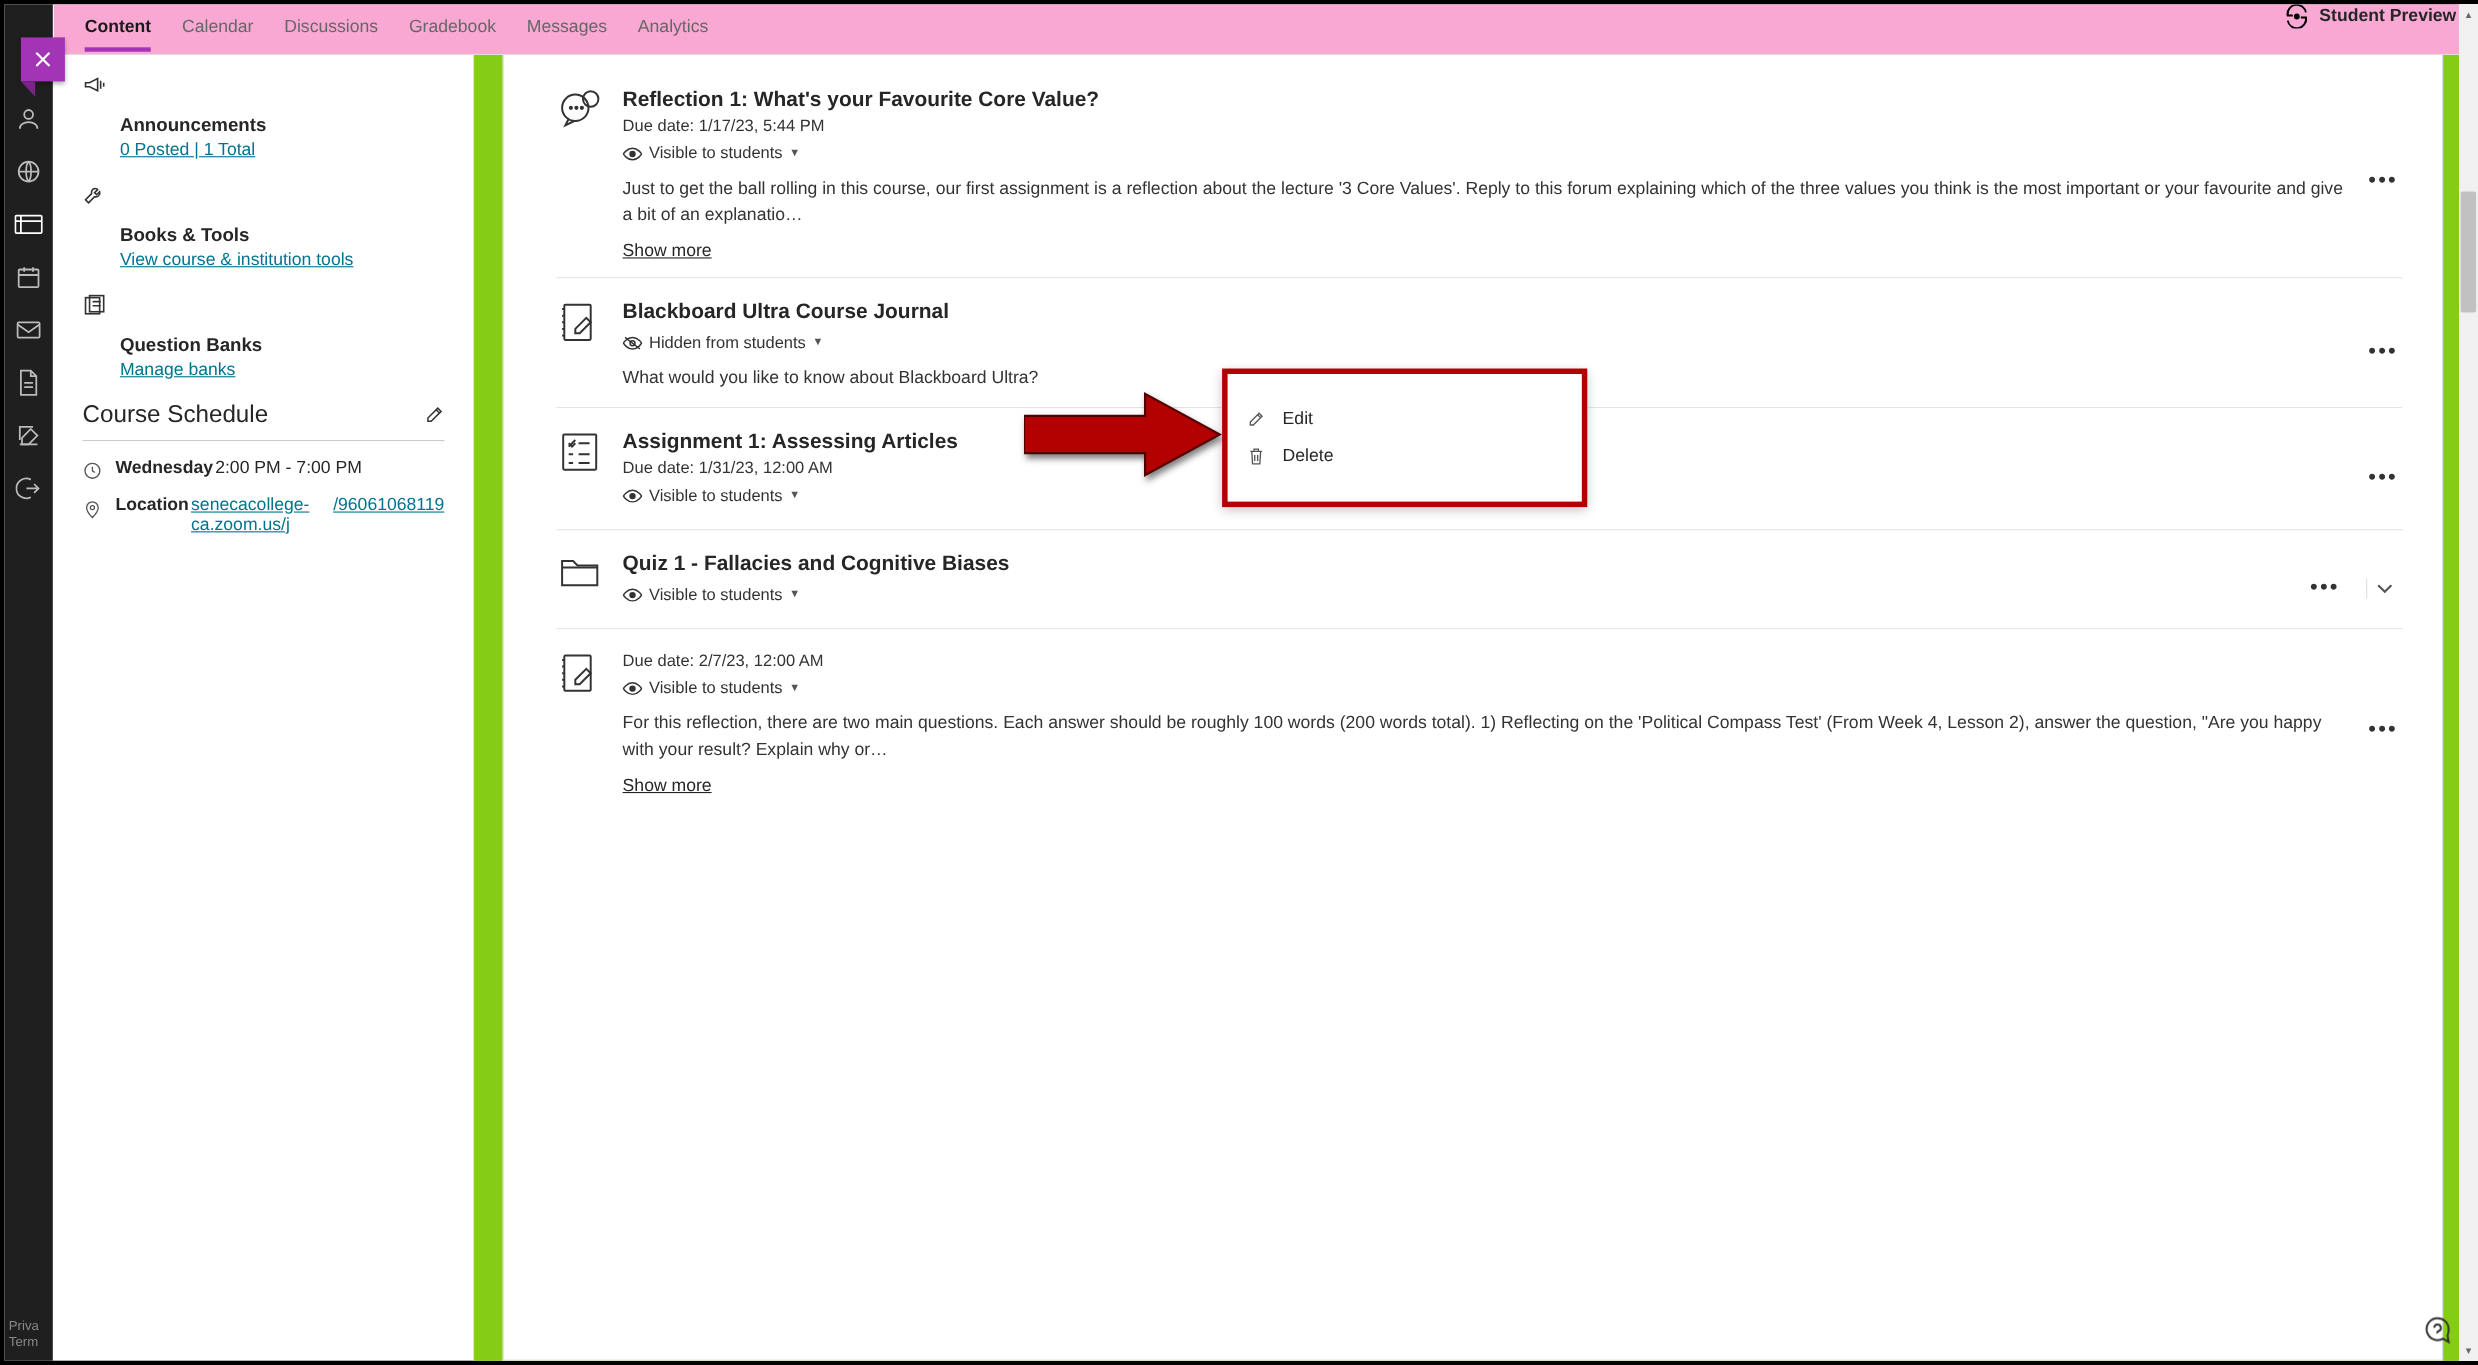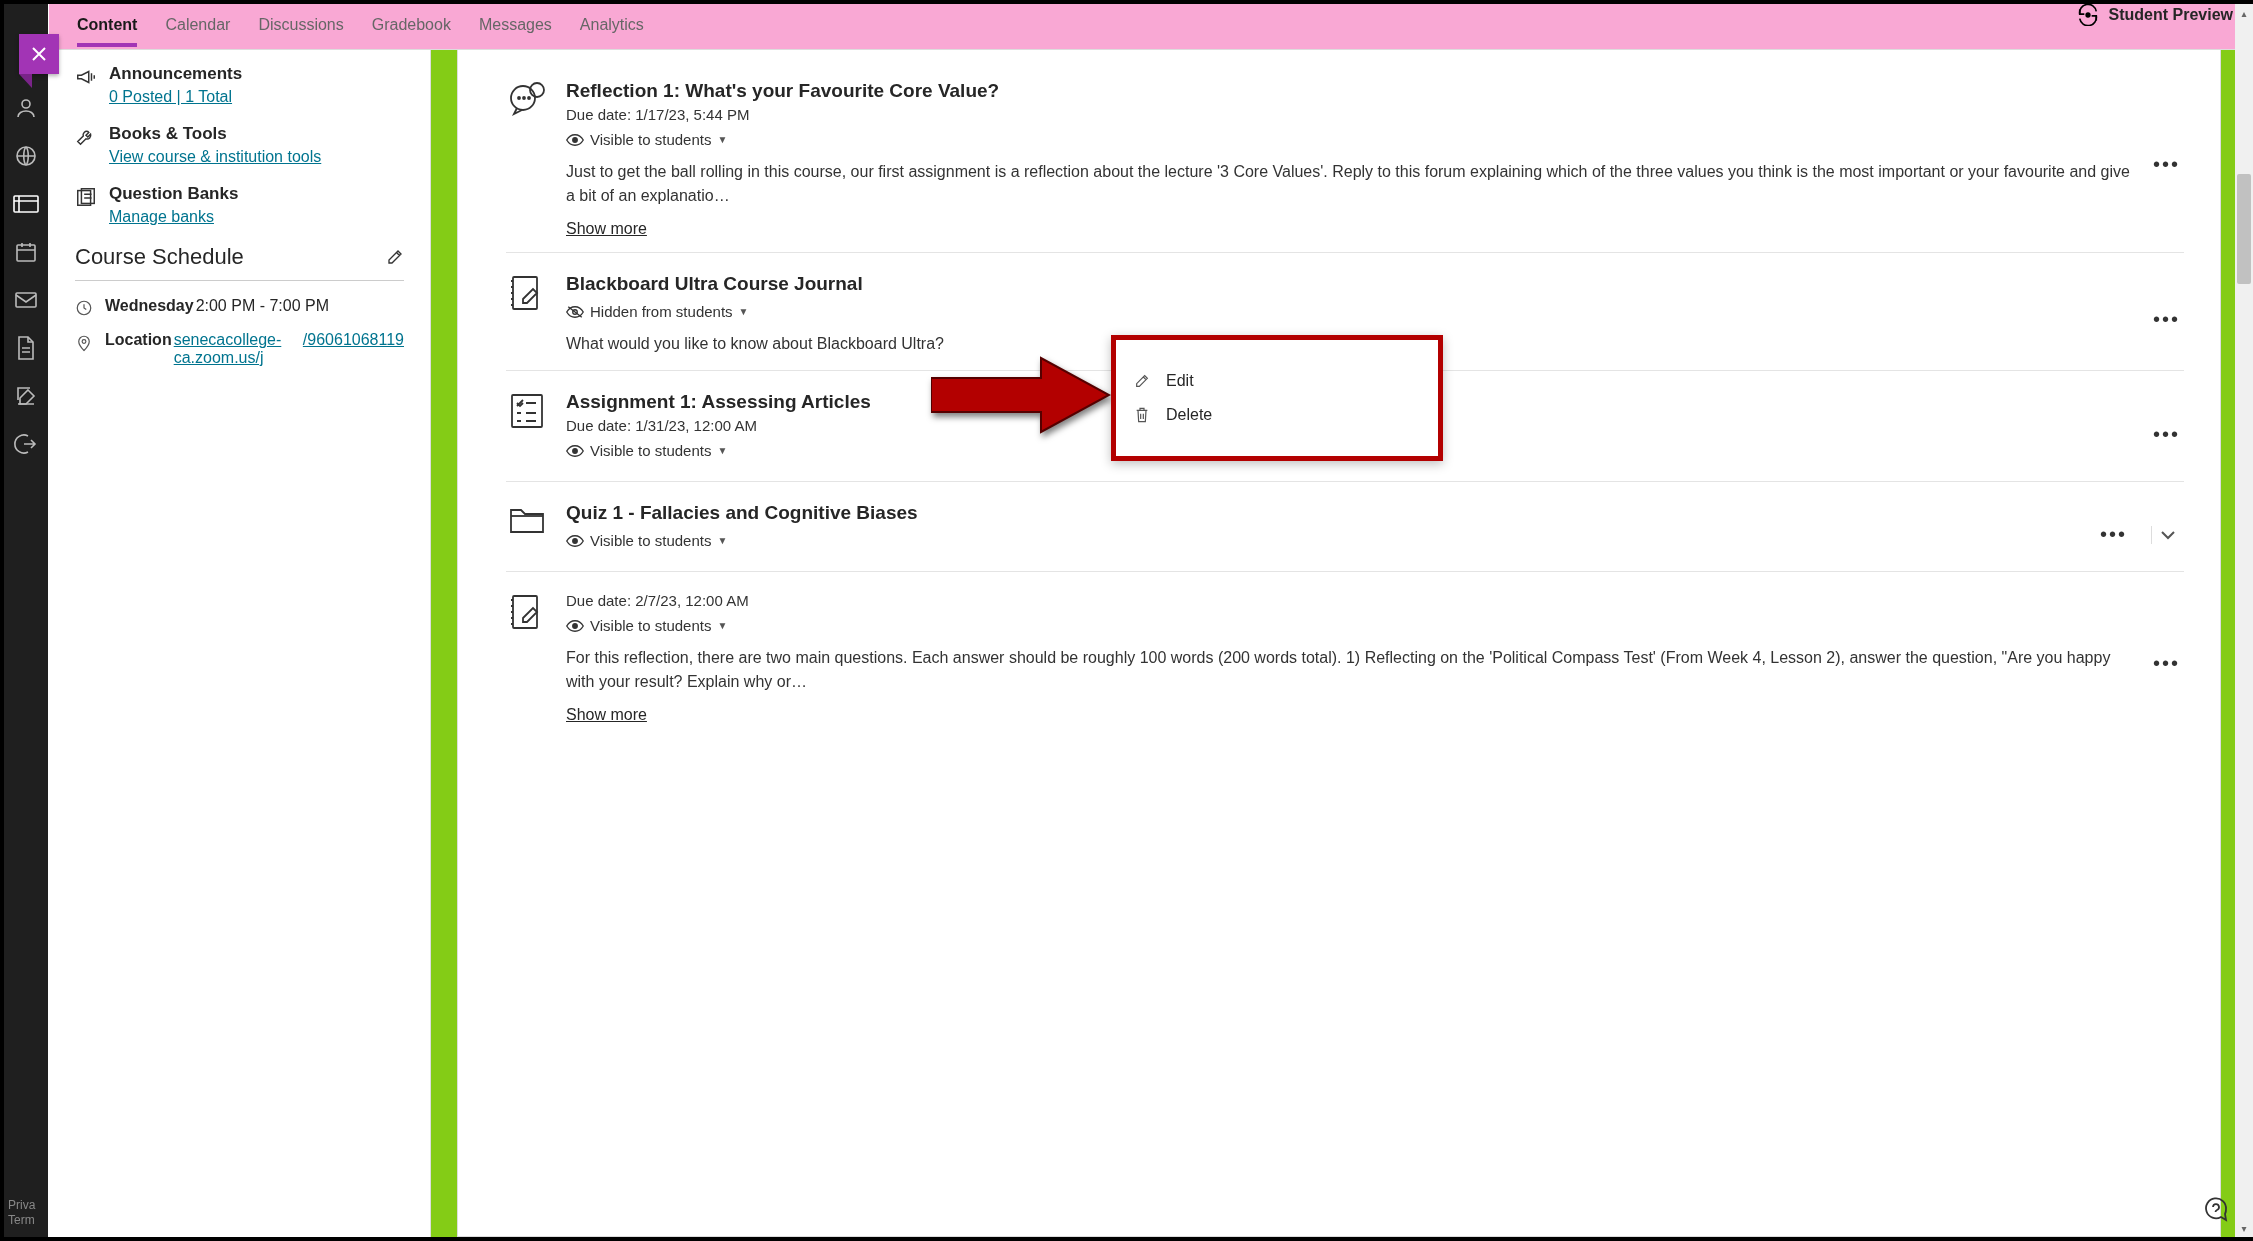--- a/index.html
+++ b/index.html
@@ -20,21 +20,21 @@
   .tab { padding:12px 0; cursor:pointer; position:relative;}
   .tab.active { color:#1a1a1a; font-weight:600;}
   .tab.active::after { content:""; position:absolute; left:0; right:0; bottom:-1px; height:4px; background:#a234b5;}
   .student-preview { margin-left:auto; display:flex; align-items:center; gap:10px; font-size:16px; font-weight:600; cursor:pointer;}
   
   .main { position:absolute; top:46px; left:45px; right:0; bottom:0; display:flex; }
   .sidepanel { width:382px; border-right:1px solid #ddd; padding:14px 26px; overflow:auto;}
   .sp-section { margin-bottom:8px; }
   .sp-row { display:flex; gap:12px; align-items:flex-start; margin-bottom:18px;}
   .sp-row .ic { width:22px; flex:0 0 22px; color:#333; margin-top:2px;}
-  .sp-row .bd { display:flex; flex-direction:column; gap:4px;}
+  .sp-row .bd { display:flex; flex-direction:column; gap:4px;margin-top:40px;}
   .sp-title { font-size:17px; font-weight:600;}
   .sp-link { color:#00748f; text-decoration:underline; font-size:16px; cursor:pointer;}
   .sched-header { display:flex; align-items:center; justify-content:space-between; border-bottom:1px solid #ccc; padding-bottom:10px; margin-bottom:16px;}
   .sched-header h2 { font-size:22px; font-weight:400;}
   .sched-item { display:flex; gap:12px; align-items:flex-start; margin-bottom:14px;}
   .sched-item .ic { width:18px; flex:0 0 18px; color:#555; margin-top:2px;}
   .sched-item .bd { display:flex; flex-direction:row; gap:2px; font-size:16px;}
   .sched-item .lbl { font-weight:600;}
   
   .content { flex:1; background:#84cc16; padding:0 18px; overflow:auto; position:relative;}

